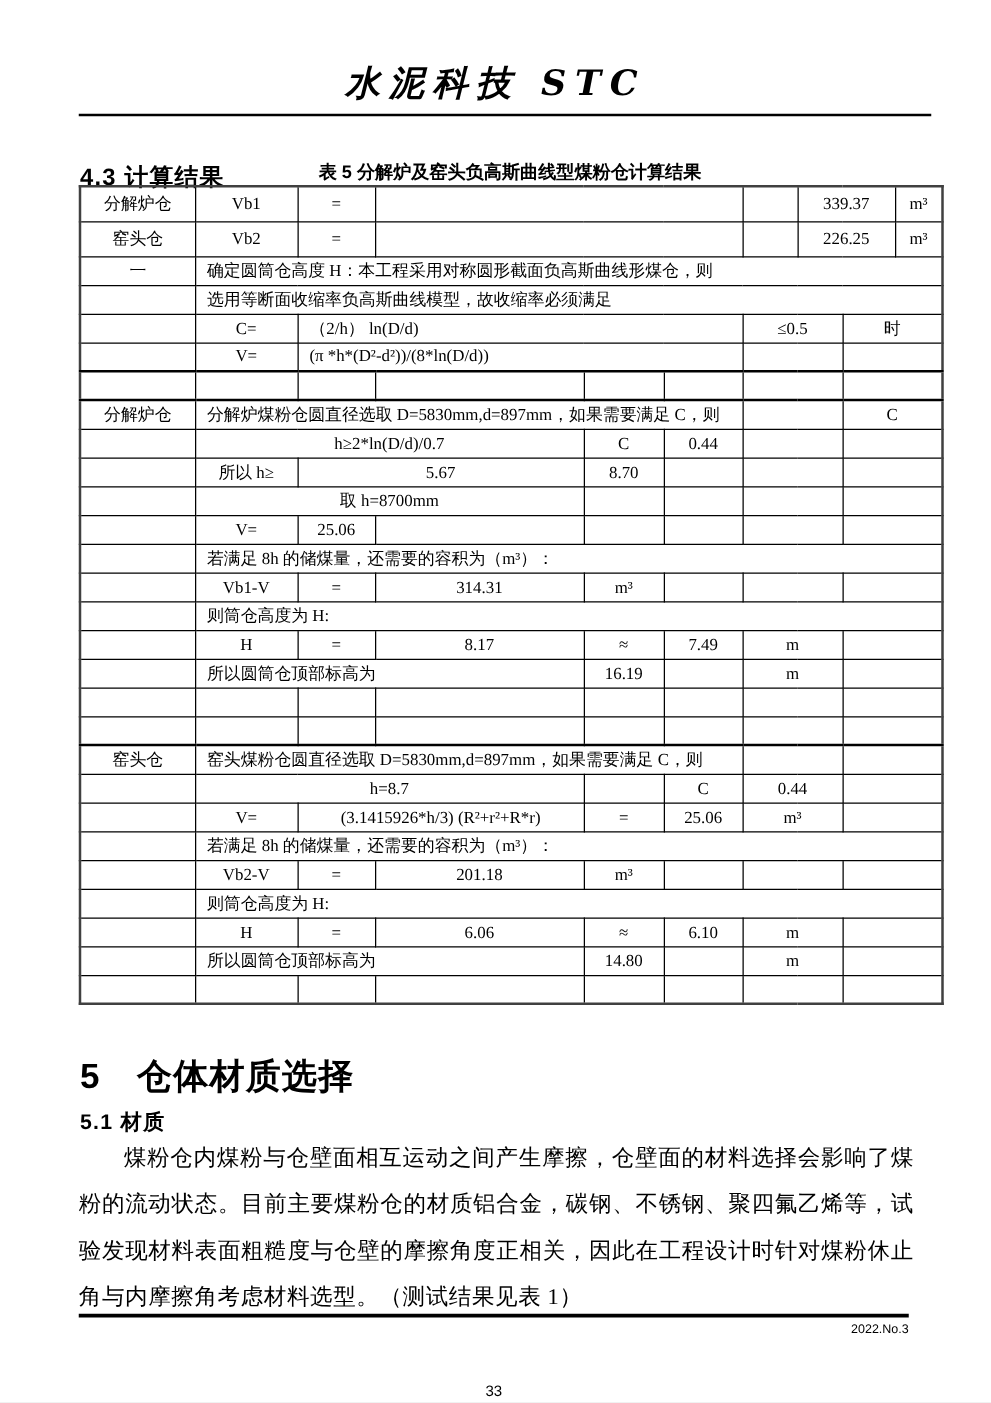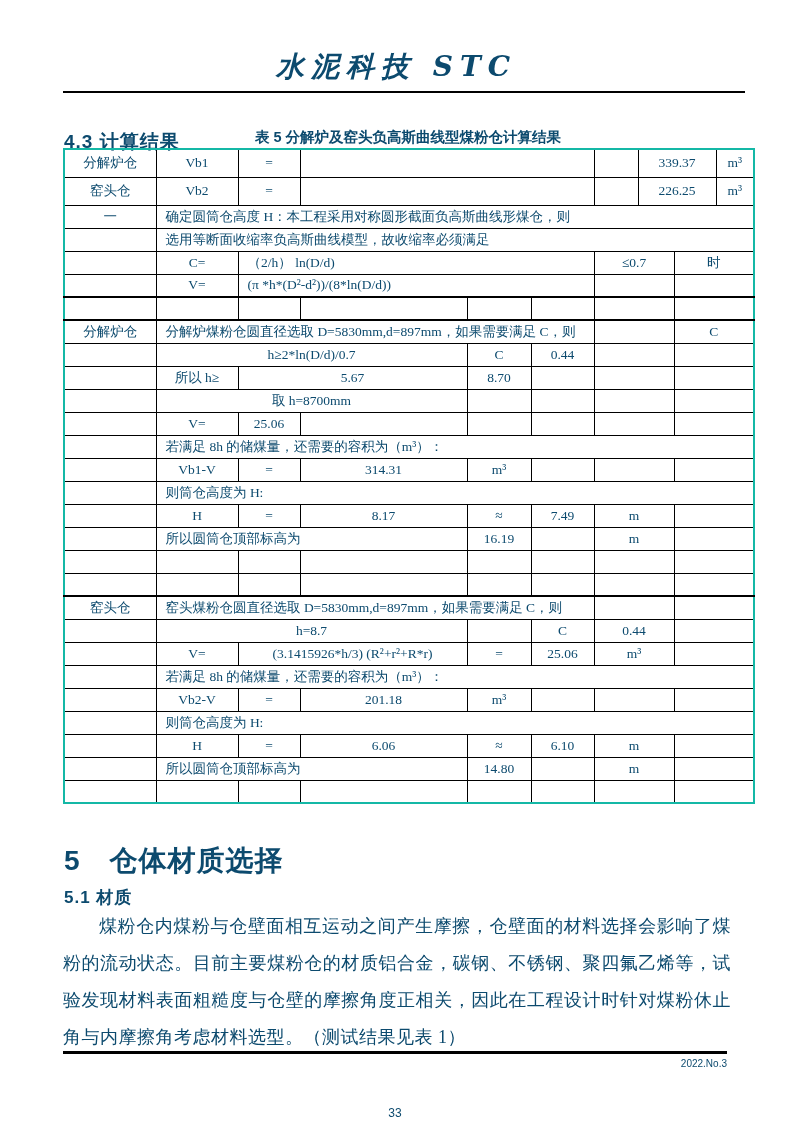--- a/index.html
+++ b/index.html
@@ -1,19 +1,19 @@
 <!DOCTYPE html>
 <html><head>
 <meta charset="utf-8">
 <style>
   * { margin:0; padding:0; box-sizing:border-box; }
   html,body { background:#e8e8e8; }
   .page {
     position:relative; width:793px; height:1122px; margin:0 auto;
-    background:#ffffff; color:#0c4a6e;
+    background:#ffffff; color:#000000;
     font-family:"Liberation Serif","DejaVu Serif",serif;
     overflow:hidden;
   }
   .journal-title {
     position:absolute; top:48px; left:0; right:0; text-align:center;
     font-family:"DejaVu Serif","Liberation Serif",serif;
     font-style:italic; font-weight:bold; font-size:28px; letter-spacing:7px;
   }
   .header-rule { position:absolute; top:91px; left:63px; width:682px; height:2px; background:#000; }
   .sec43 {
@@ -22,21 +22,21 @@
     font-weight:bold; font-size:19px; letter-spacing:1px;margin-top:31px;
   }
   .caption {
     position:absolute; top:128px; left:63px; width:690px; text-align:center;
     font-family:"Liberation Sans","DejaVu Sans",sans-serif;
     font-weight:bold; font-size:14.5px;
   }
   table.calc {
     position:absolute; top:148px; left:63px; width:690px;
     border-collapse:collapse; table-layout:fixed;
-    border:2px solid #14b8a6;
+    border:2px solid #404040;
   }
   table.calc td {
     border:1px solid #000;
     font-family:"Liberation Serif","DejaVu Serif",serif;
     font-size:13.5px; text-align:center; vertical-align:middle;
     height:23px; line-height:1.15; padding:0 2px;
     white-space:nowrap; overflow:hidden;
   }
   table.calc tr.h28 td { height:28px; }
   table.calc tr.thick-top td { border-top:2px solid #000; }
@@ -115,21 +115,21 @@
           <td colspan="9" class="al">确定圆筒仓高度 H：本工程采用对称圆形截面负高斯曲线形煤仓，则</td>
         </tr>
         <tr>
           <td colspan="1"></td>
           <td colspan="9" class="al">选用等断面收缩率负高斯曲线模型，故收缩率必须满足</td>
         </tr>
         <tr>
           <td colspan="1"></td>
           <td colspan="1">C=</td>
           <td colspan="4" class="al">（2/h） ln(D/d)</td>
-          <td colspan="2">≤0.7</td>
+          <td colspan="2">≤0.5</td>
           <td colspan="2">时</td>
         </tr>
         <tr>
           <td colspan="1"></td>
           <td colspan="1">V=</td>
           <td colspan="4" class="al">(π *h*(D²-d²))/(8*ln(D/d))</td>
           <td colspan="2"></td>
           <td colspan="2"></td>
         </tr>
         <tr class="thick-top">

